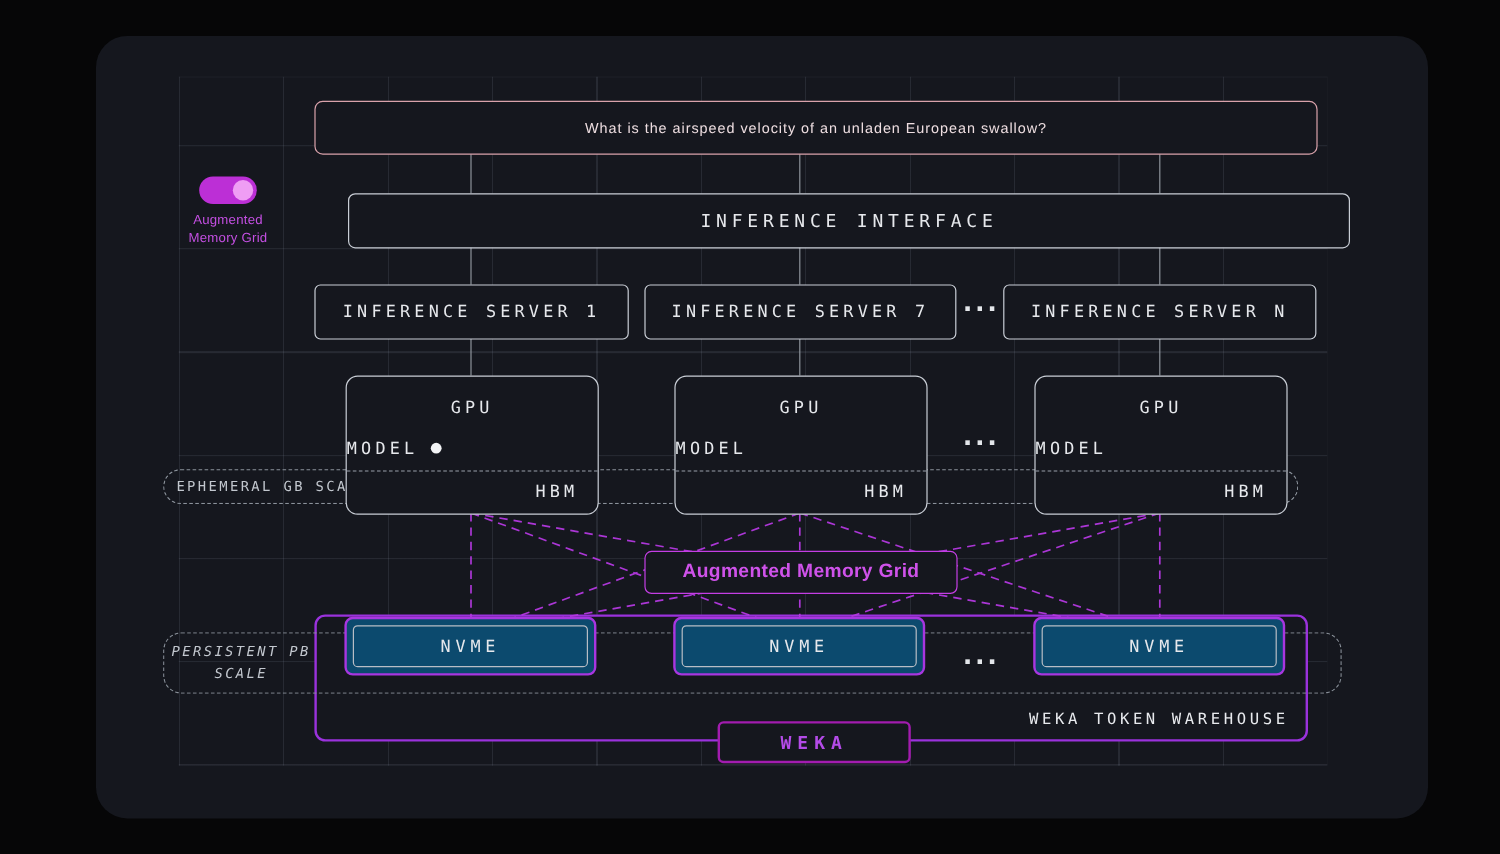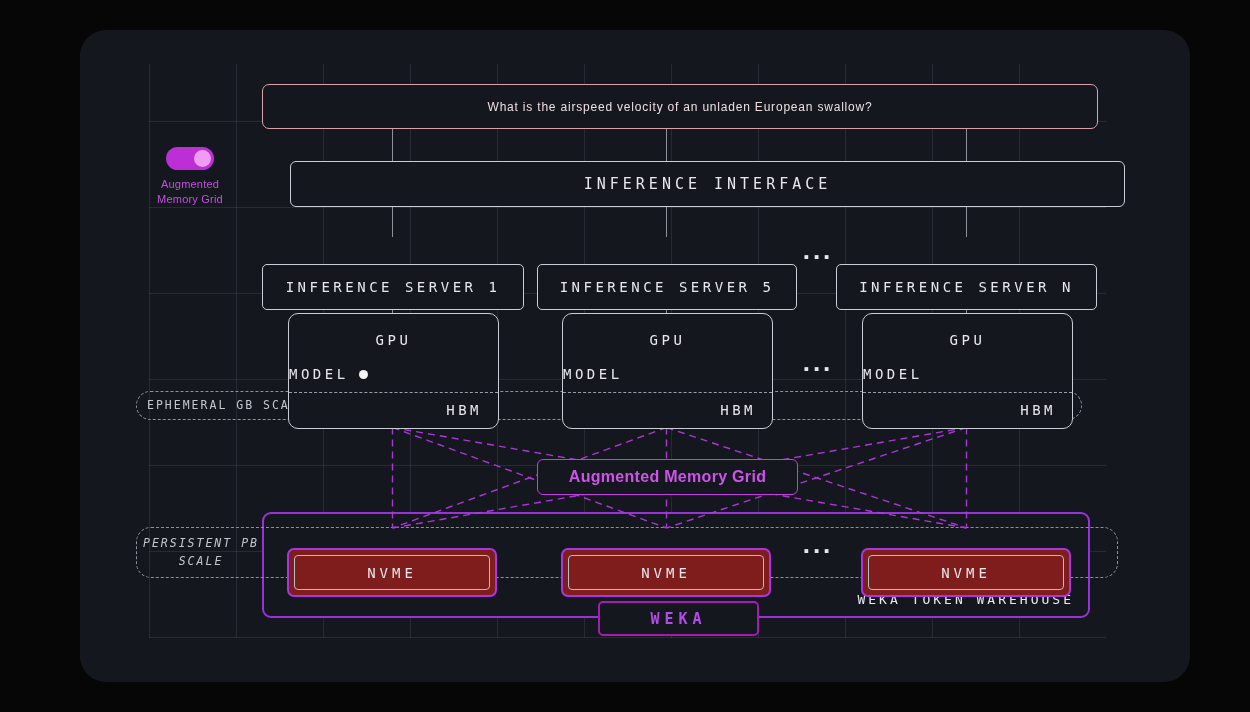--- a/index.html
+++ b/index.html
@@ -22,21 +22,21 @@
 
   .box{position:absolute;background:#15171e;border:1px solid #c9ced6;border-radius:6px;
        display:flex;align-items:center;justify-content:center;z-index:6;
        color:#e6e8ec;}
 
   .question{left:262px;top:84px;width:834px;height:43px;border-color:#d9a2ab;border-radius:7px;
             color:#eedee1;font-size:12px;letter-spacing:.8px;}
 
   .iface{left:262px;top:161px;width:833px;height:44px;font-size:15px;letter-spacing:4px;margin-left:28px;}
 
-  .server{top:237px;height:44px;border-radius:5px;font-size:14px;letter-spacing:3.5px;margin-top:27px;}
+  .server{top:237px;height:44px;border-radius:5px;font-size:14px;letter-spacing:3.5px;}
   .s1{left:262px;width:260px;} .s2{left:537px;width:258px;} .sn{left:836px;width:259px;}
 
   .gpu{top:313px;height:114px;width:209px;border-radius:10px;display:block;}
   .g1{left:288px;} .g2{left:562px;} .g3{left:862px;}
   .gpu .row1{position:absolute;top:12px;left:0;right:0;height:28px;line-height:28px;text-align:center;
              font-size:14px;letter-spacing:3.5px;}
   .gpu .row2{position:absolute;top:46px;left:0;right:0;height:28px;line-height:28px;
              font-size:14px;letter-spacing:3.5px;}
   .gpu .sep{position:absolute;top:78px;left:0;right:0;border-top:1px dashed #9aa0a9;}
   .gpu .row3{position:absolute;top:79px;left:0;right:16px;height:35px;line-height:35px;text-align:right;
@@ -58,21 +58,21 @@
   .per-label{position:absolute;left:141px;top:527px;width:120px;height:51px;display:flex;align-items:center;
              justify-content:center;text-align:center;line-height:1.5;z-index:5;font-style:italic;}
 
   .amg{left:537px;top:459px;width:259px;height:34px;border:1.5px solid #c43ee4;border-radius:6px;
        color:#cf52ea;font-weight:bold;font-size:16px;letter-spacing:.3px;}
 
   .warehouse{position:absolute;left:262px;top:512px;width:828px;height:106px;background:#15171e;
              border:2px solid #9a32dc;border-radius:9px;box-sizing:border-box;z-index:4;}
   .wh-label{position:absolute;right:14px;bottom:9px;color:#e8eaee;font-size:13px;letter-spacing:3px;}
 
-  .nvme{position:absolute;top:548px;width:210px;height:49px;background:#7f1d1d;border:2px solid #a836e0;
+  .nvme{position:absolute;top:514px;width:210px;height:49px;background:#0c4a6e;border:2px solid #a836e0;
         border-radius:7px;box-sizing:border-box;z-index:6;}
   .n1{left:287px;} .n2{left:561px;} .n3{left:861px;}
   .nvme .inner{position:absolute;inset:5px;border:1px solid #b8bdc5;border-radius:4px;
                display:flex;align-items:center;justify-content:center;
                color:#e6e8ec;font-size:14px;letter-spacing:4px;}
 
   .weka{left:598px;top:601px;width:157px;height:31px;border:2px solid #a21caf;border-radius:5px;
         color:#b44be8;font-weight:bold;font-size:15px;letter-spacing:5px;}
 
   .toggle{position:absolute;left:166px;top:147px;width:48px;height:23px;background:#bc2fd6;
@@ -130,21 +130,21 @@
   <div class="box question">What is the airspeed velocity of an unladen European swallow?</div>
 
   <div class="toggle">
     <div class="knob"></div>
   </div>
   <div class="toggle-label">Augmented Memory Grid</div>
 
   <div class="box iface mono">INFERENCE INTERFACE</div>
 
   <div class="box server s1 mono">INFERENCE SERVER 1</div>
-  <div class="box server s2 mono">INFERENCE SERVER 5</div>
+  <div class="box server s2 mono">INFERENCE SERVER 7</div>
   <div class="dots dots-servers">...</div>
   <div class="box server sn mono">INFERENCE SERVER N</div>
 
   <div class="box gpu g1">
     <div class="row1 mono">GPU</div>
     <div class="row2 mono">
       <span>MODEL</span><span class="model-dot"></span>
     </div>
     <div class="sep"></div>
     <div class="row3 mono">HBM</div>

